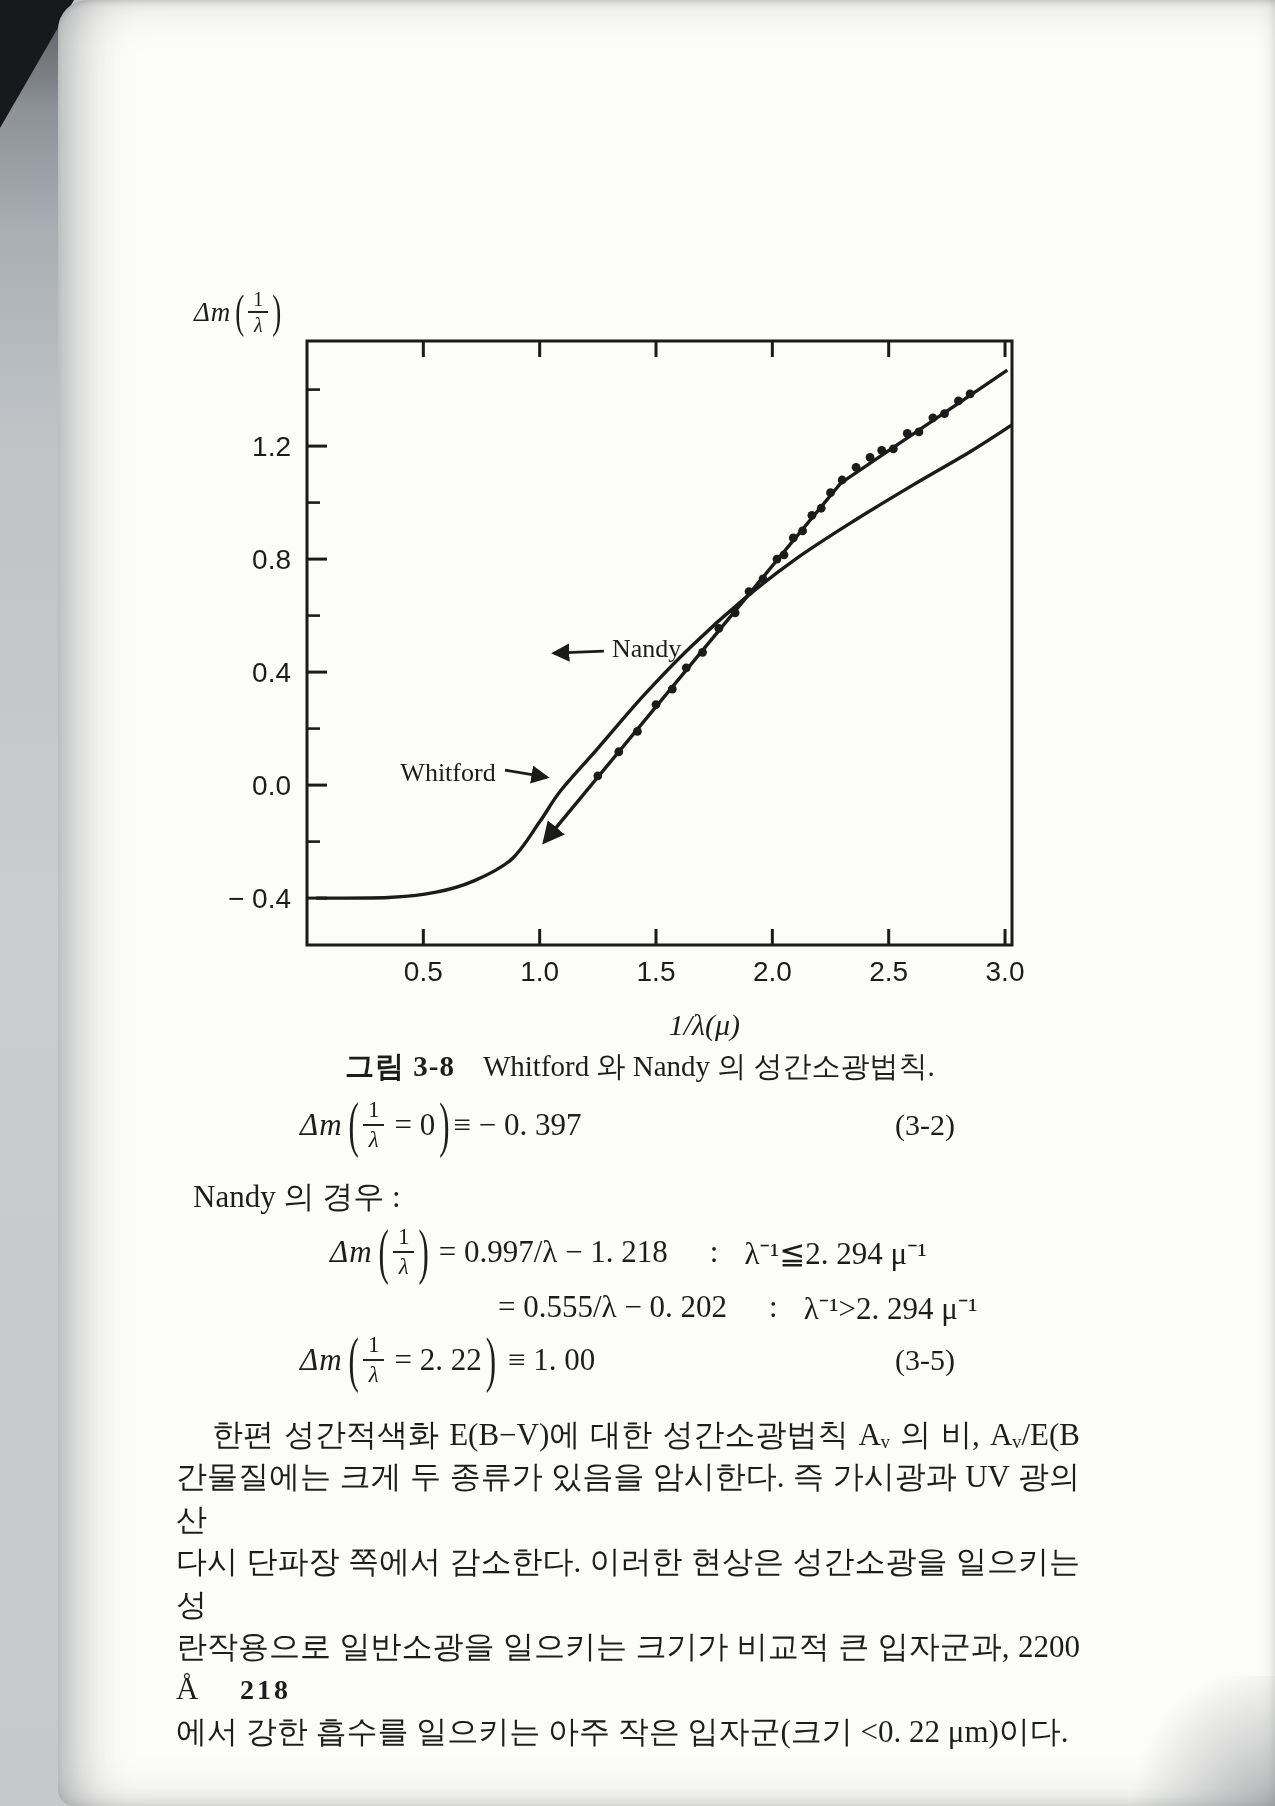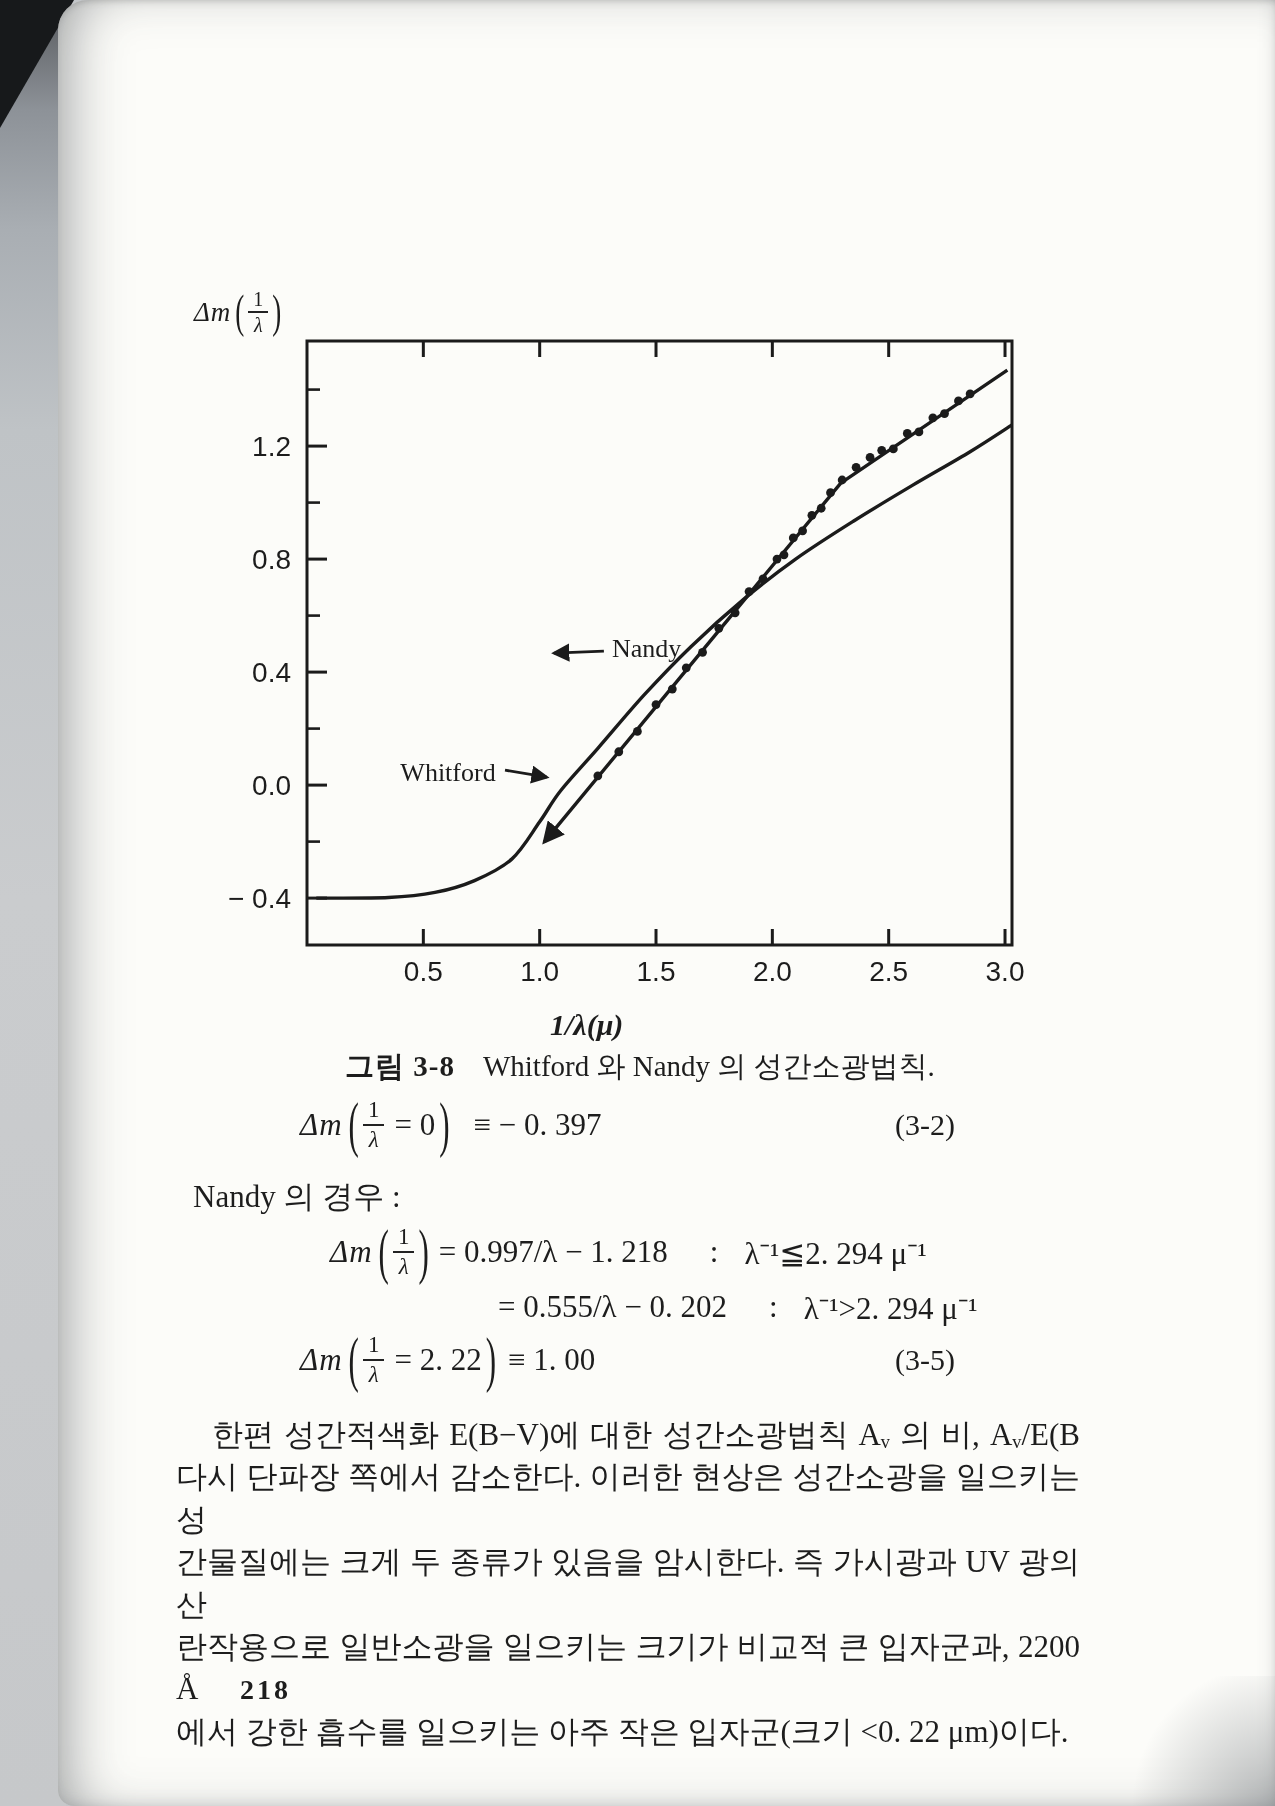--- a/index.html
+++ b/index.html
@@ -15,22 +15,22 @@
         box-shadow:inset 30px 0 62px -26px rgba(55,60,66,.55), inset 0 5px 10px -6px rgba(0,0,0,.28), inset -6px -6px 18px -10px rgba(90,95,100,.35);}
   .curl{position:absolute;right:0;bottom:0;width:150px;height:130px;
         background:radial-gradient(circle at 100% 100%,rgba(110,115,120,.5),rgba(110,115,120,0) 72%);}
   
   #chart{position:absolute;left:140px;top:270px;}
   #chart text{fill:#1c1c1c;}
   .t-sans{font-family:"Liberation Sans",sans-serif;}
   .t-serif{font-family:"Liberation Serif",serif;}
   .yaxis-title{position:absolute;left:194px;top:288px;display:flex;align-items:center;font-size:27px;}
   .yaxis-title .pref{font-style:italic;letter-spacing:1px;}
-  .xaxis-title{position:absolute;left:550px;top:1008px;width:190px;text-align:left;
-               font-size:30px;font-style:italic;font-weight:bold;}
+  .xaxis-title{position:absolute;left:550px;top:1008px;width:190px;text-align:right;
+               font-size:30px;font-style:italic;}
   
   .frac{display:inline-flex;flex-direction:column;align-items:center;line-height:1.12;vertical-align:middle;}
   .frac .fn-n{border-bottom:2.4px solid #222;padding:0 5px 1px;}
   .frac .fn-d{padding-top:1px;font-style:italic;}
   .yaxis-title .frac{font-size:20px;}
   .bp{display:inline-block;transform:scaleY(1.95);font-weight:300;margin:0 4px;}
   .yaxis-title .bp{transform:scaleY(1.75);}
   
   .caption{position:absolute;left:345px;top:1046px;font-size:29px;line-height:40px;}
   .caption .cap-label{font-weight:bold;letter-spacing:1px;}
@@ -157,21 +157,21 @@
 
   <div class="eqrow eq34">
     <span class="fn">Δm</span>
       <span class="bp">(</span>
       <span class="frac">
         <span class="fn-n">1</span>
         <span class="fn-d">λ</span>
       </span>
       <span style="margin-left:10px;">= 0</span>
       <span class="bp">)</span>
-      <span style="margin-left:20px;">≡ − 0. 397</span>
+      <span style="margin-left:0;">≡ − 0. 397</span>
     <span class="eq-tag">(3-2)</span>
   </div>
 
   <div class="nandy-case">Nandy 의 경우 :</div>
 
   <div class="eqrow eqn1">
     <span class="fn">Δm</span>
       <span class="bp">(</span>
       <span class="frac">
         <span class="fn-n">1</span>
@@ -197,22 +197,22 @@
         <span class="fn-d">λ</span>
       </span>
       <span style="margin-left:10px;">= 2. 22</span>
       <span class="bp">)</span>
       <span style="margin-left:8px;">≡ 1. 00</span>
     <span class="eq-tag">(3-5)</span>
   </div>
 
   <div class="para">
     <div class="pline pfirst">한편 성간적색화 E(B−V)에 대한 성간소광법칙 Aᵥ 의 비, Aᵥ/E(B</div>
+    <div class="pline">간물질에는 크게 두 종류가 있음을 암시한다. 즉 가시광과 UV 광의 산</div>
     <div class="pline">다시 단파장 쪽에서 감소한다. 이러한 현상은 성간소광을 일으키는 성</div>
-    <div class="pline">간물질에는 크게 두 종류가 있음을 암시한다. 즉 가시광과 UV 광의 산</div>
     <div class="pline">란작용으로 일반소광을 일으키는 크기가 비교적 큰 입자군과, 2200 Å</div>
     <div class="pline plast">에서 강한 흡수를 일으키는 아주 작은 입자군(크기 &lt;0. 22 μm)이다.</div>
   </div>
 
   <div class="pagenum">218</div>
 
   <div class="curl"></div>
 </div>
 
 </body></html>

